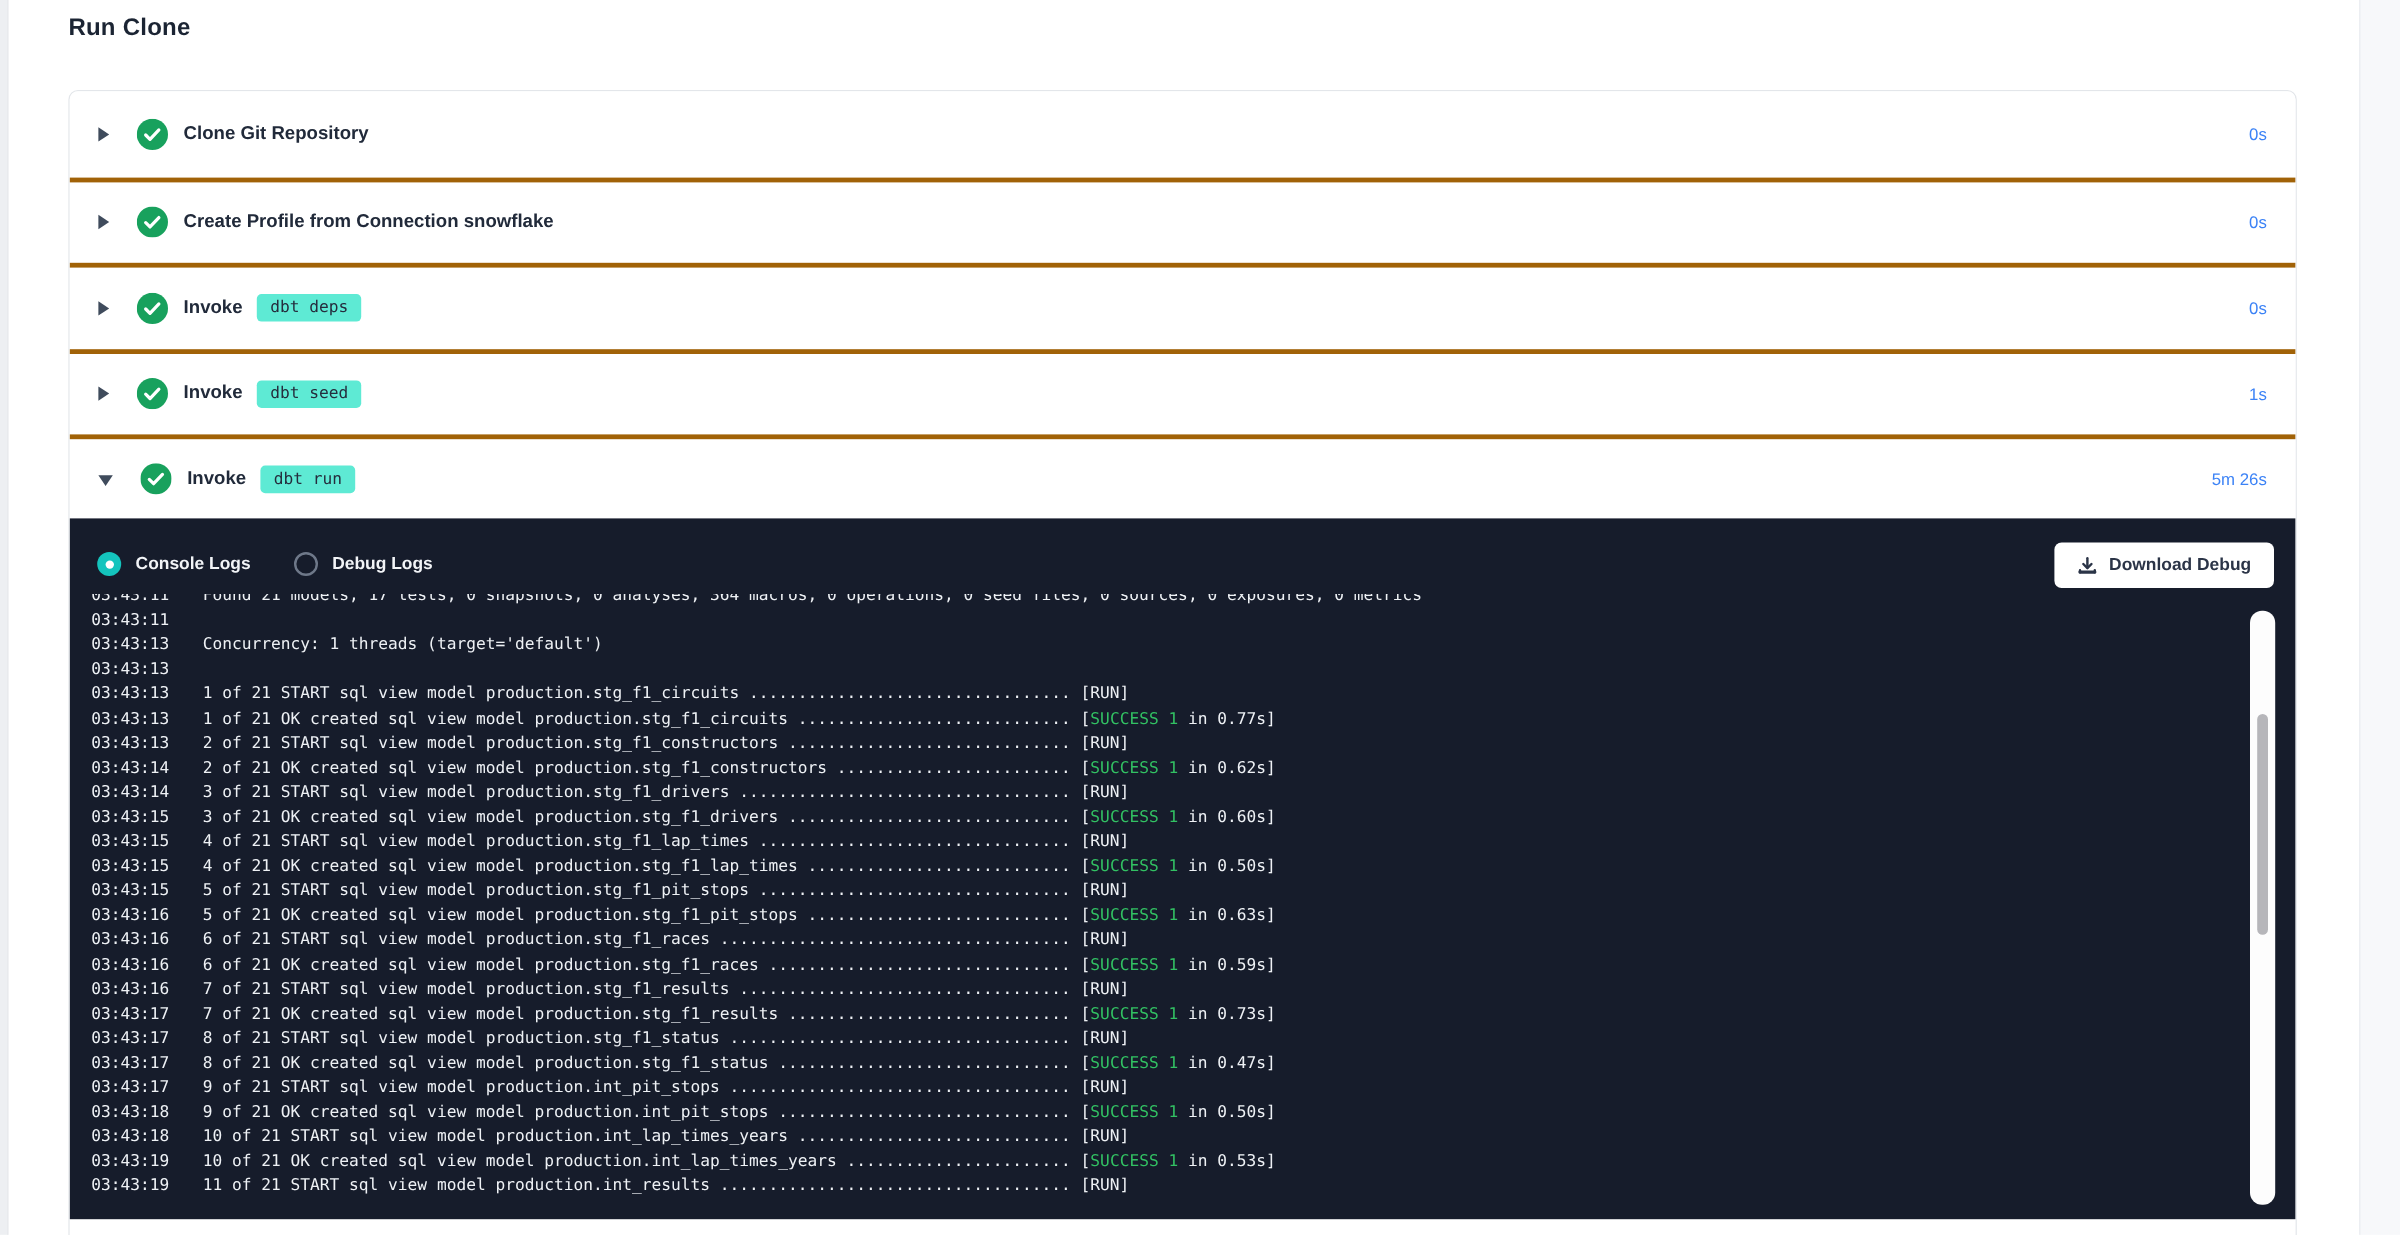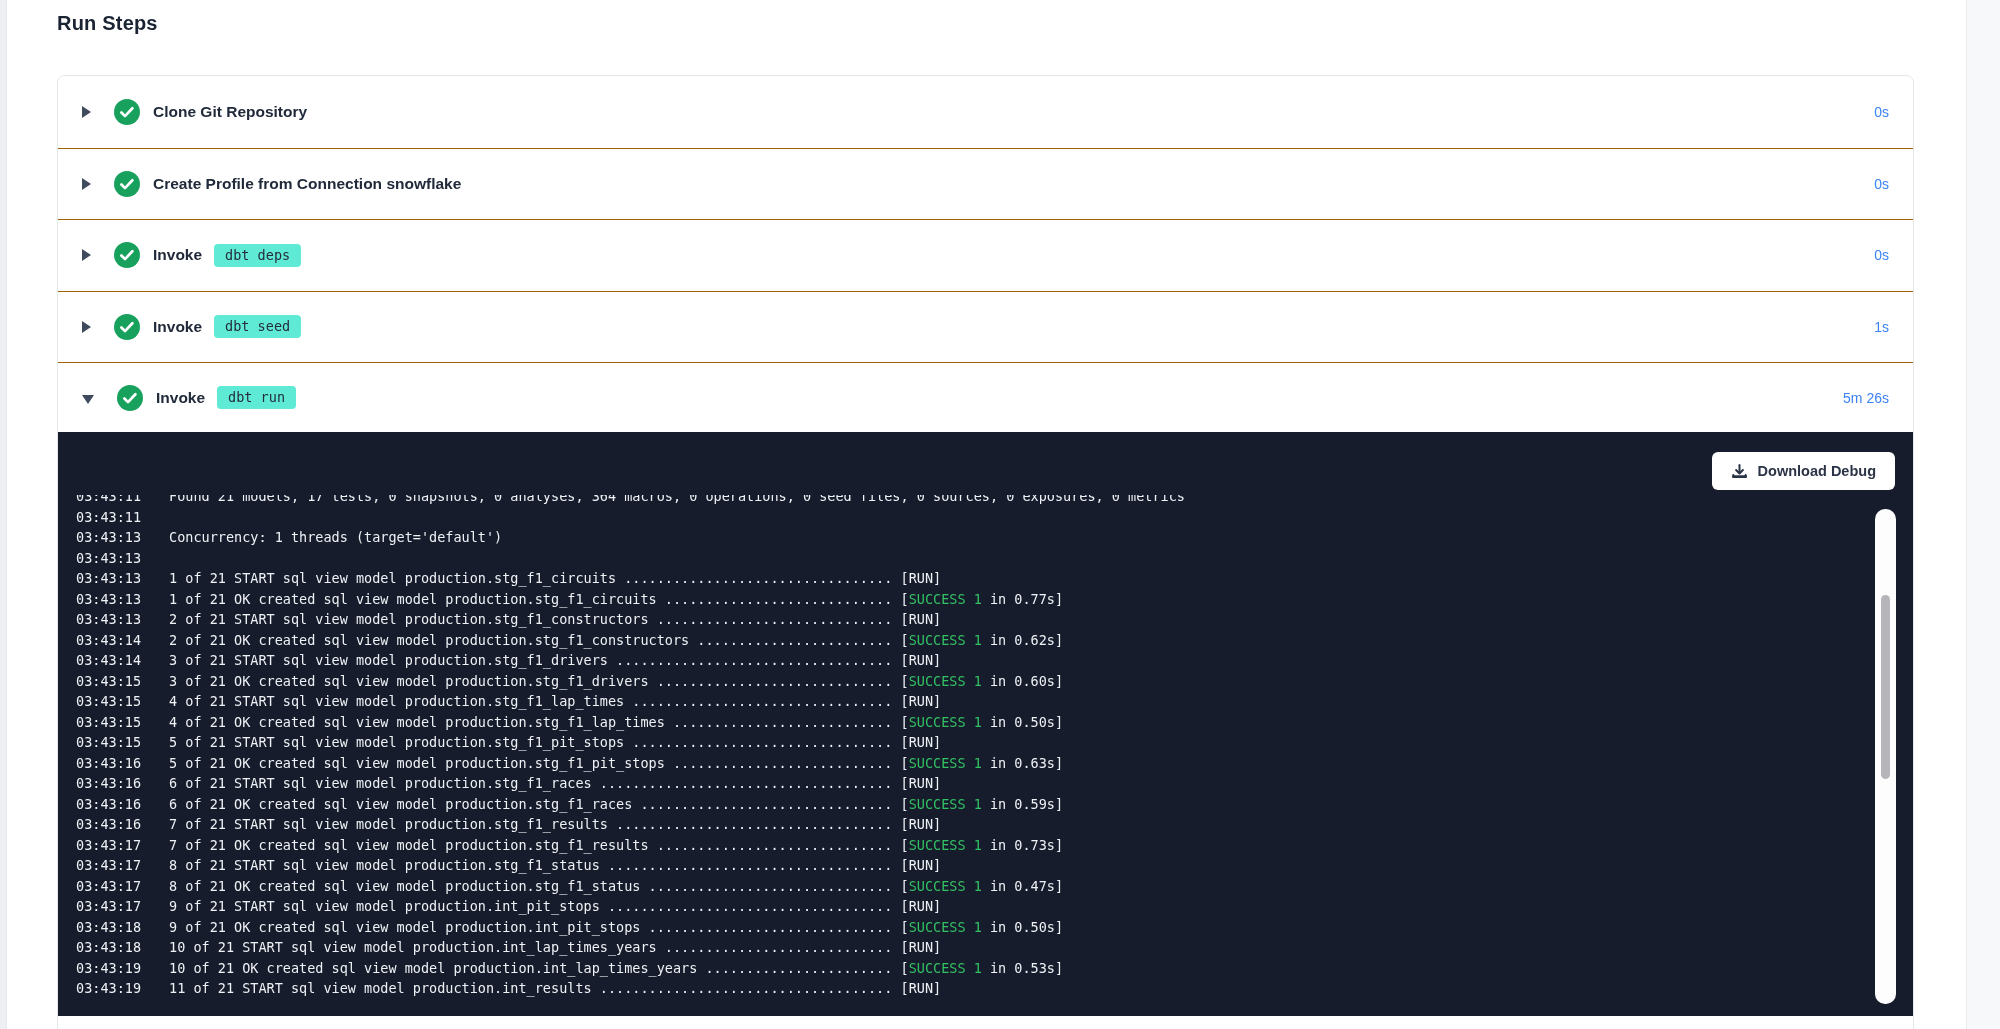--- a/index.html
+++ b/index.html
@@ -12,21 +12,21 @@
                 background:#f7f8fa; border-left:1px solid #e9ecef; }
 
   .page-title { position:absolute; left:57px; top:12px; font-size:20px;
                 font-weight:700; color:#1b2433; letter-spacing:.2px; }
 
   .steps-card { position:absolute; left:57px; top:75px; width:1857px; height:960px;
                 background:#ffffff; border:1px solid #e3e6ea;
                 border-radius:8px 8px 0 0; overflow:hidden; }
 
   .step-row { height:71.5px; display:flex; align-items:center; padding:0 24px;
-              border-top:1px solid #a16207; background:#fff; cursor:pointer; }
+              border-top:4px solid #a16207; background:#fff; cursor:pointer; }
   .step-row:first-child { border-top:none;text-align:right; }
   .step-row.expanded { height:70px; }
 
   .chevron { width:0; height:0; margin-right:23px; flex:none; }
   .chevron.collapsed { border-top:6.5px solid transparent;
                        border-bottom:6.5px solid transparent;
                        border-left:9.5px solid #3f4b5c; }
   .chevron.open      { border-left:6.5px solid transparent;
                        border-right:6.5px solid transparent;
                        border-top:9.5px solid #3f4b5c; margin-top:3px; }
@@ -73,21 +73,21 @@
                      height:495px; background:#fdfdfd; border-radius:10px; }
   .scrollbar-thumb { position:absolute; left:6px; top:86px; width:9px;
                      height:184px; background:#b6b6ba; border-radius:4.5px; }
 </style>
 </head>
 <body>
 
 <div class="edge-left"></div>
 <div class="edge-right"></div>
 
-<h1 class="page-title">Run Steps</h1>
+<h1 class="page-title">Run Clone</h1>
 
 <div class="steps-card">
   <div id="rows-container">
       <div class="step-row">
     <span class="chevron collapsed"></span>
     <svg class="check" viewBox="0 0 26 26">
       <circle cx="13" cy="13" r="13" fill="#18a15d"></circle>
       <path d="M7.4 13.5l3.6 3.6 7.4-7.8" fill="none" stroke="#ffffff" stroke-width="2.7" stroke-linecap="round" stroke-linejoin="round"></path>
     </svg>
     <span class="step-label">Clone Git Repository</span>
@@ -135,20 +135,30 @@
       <path d="M7.4 13.5l3.6 3.6 7.4-7.8" fill="none" stroke="#ffffff" stroke-width="2.7" stroke-linecap="round" stroke-linejoin="round"></path>
     </svg>
     <span class="step-label">Invoke</span>
     <span class="code-badge">dbt run</span>
     <span class="step-spacer"></span>
     <span class="step-duration">5m 26s</span>
   </div>
     </div>
 
   <div class="log-panel">
+    <div class="panel-header">
+      <div class="radio-option">
+        <span class="radio-circle on"></span>
+        <span class="radio-label">Console Logs</span>
+      </div>
+      <div class="radio-option">
+        <span class="radio-circle off"></span>
+        <span class="radio-label">Debug Logs</span>
+      </div>
+    </div>
 
     <button class="download-btn">
       <svg width="17" height="17" viewBox="0 0 16 16" fill="none" stroke="#2b3447" stroke-width="1.9" stroke-linecap="round" stroke-linejoin="round">
         <path d="M8 2v7.2"></path>
         <path d="M4.8 6.6L8 9.8l3.2-3.2"></path>
         <path d="M2.2 12.9h11.6" stroke-width="2.6"></path>
         <path d="M2.2 13v-1.6M13.8 13v-1.6" stroke-width="1.9"></path>
       </svg>
       <span>Download Debug</span>
     </button>

